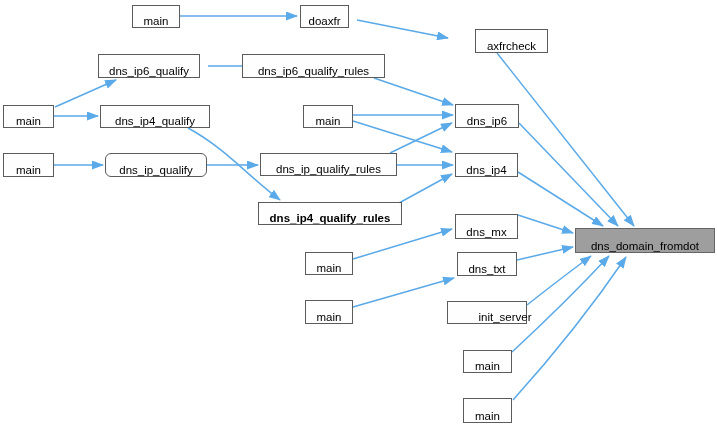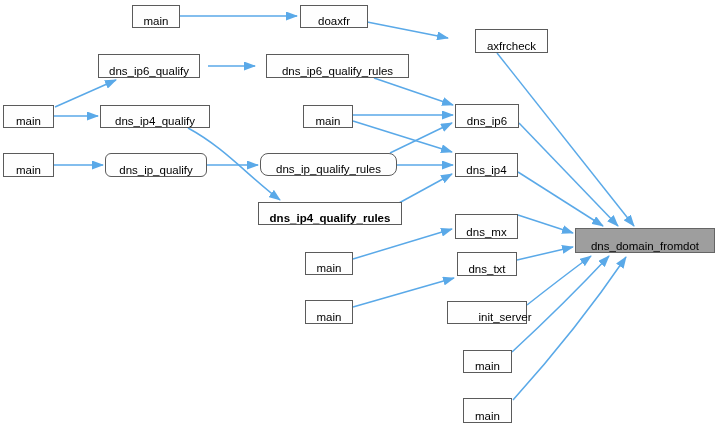--- a/index.html
+++ b/index.html
@@ -61,51 +61,51 @@
       <path d="M353,259 L452,229" fill="none" stroke="#5aa9e8" stroke-width="1.5" marker-end="url(#arrow)"></path>
       <path d="M353,307 L454,278" fill="none" stroke="#5aa9e8" stroke-width="1.5" marker-end="url(#arrow)"></path>
       <path d="M527,305 Q560,279 591,256" fill="none" stroke="#5aa9e8" stroke-width="1.5" marker-end="url(#arrow)"></path>
       <path d="M512,352 Q565,303 609,256" fill="none" stroke="#5aa9e8" stroke-width="1.5" marker-end="url(#arrow)"></path>
       <path d="M513,400 Q577,329 626,257" fill="none" stroke="#5aa9e8" stroke-width="1.5" marker-end="url(#arrow)"></path>
     </svg>
   <div id="nodes">
       <div class="node" style="left: 132px; top: 5px; width: 48px; height: 23px;">
         <span>main</span>
       </div>
-      <div class="node" style="left: 300px; top: 5px; width: 68px; height: 23px;">
+      <div class="node" style="left: 300px; top: 5px; width: 49px; height: 23px;">
         <span>doaxfr</span>
       </div>
       <div class="node" style="left: 475px; top: 29px; width: 73px; height: 24px;">
         <span>axfrcheck</span>
       </div>
       <div class="node" style="left: 98px; top: 54px; width: 102px; height: 24px;">
         <span>dns_ip6_qualify</span>
       </div>
-      <div class="node" style="left: 266px; top: 54px; width: 143px; height: 24px;">
+      <div class="node" style="left: 242px; top: 54px; width: 143px; height: 24px;">
         <span>dns_ip6_qualify_rules</span>
       </div>
       <div class="node" style="left: 3px; top: 105px; width: 51px; height: 23px;">
         <span>main</span>
       </div>
       <div class="node" style="left: 100px; top: 105px; width: 110px; height: 23px;">
         <span>dns_ip4_qualify</span>
       </div>
       <div class="node" style="left: 303px; top: 105px; width: 50px; height: 23px;">
         <span>main</span>
       </div>
       <div class="node" style="left: 455px; top: 104px; width: 64px; height: 24px;">
         <span>dns_ip6</span>
       </div>
       <div class="node" style="left: 3px; top: 153px; width: 51px; height: 24px;">
         <span>main</span>
       </div>
       <div class="node" style="left: 105px; top: 153px; width: 102px; height: 24px; border-radius: 6px;">
         <span>dns_ip_qualify</span>
       </div>
-      <div class="node" style="left: 260px; top: 153px; width: 137px; height: 23px; border-radius: 8px;">
+      <div class="node" style="left: 260px; top: 153px; width: 137px; height: 23px;">
         <span>dns_ip_qualify_rules</span>
       </div>
       <div class="node" style="left: 455px; top: 153px; width: 63px; height: 24px;">
         <span>dns_ip4</span>
       </div>
       <div class="node" style="left: 258px; top: 202px; width: 144px; height: 23px; font-weight: bold;">
         <span>dns_ip4_qualify_rules</span>
       </div>
       <div class="node" style="left: 455px; top: 202px; width: 63px; height: 25px; margin-top: 12px;">
         <span>dns_mx</span>

